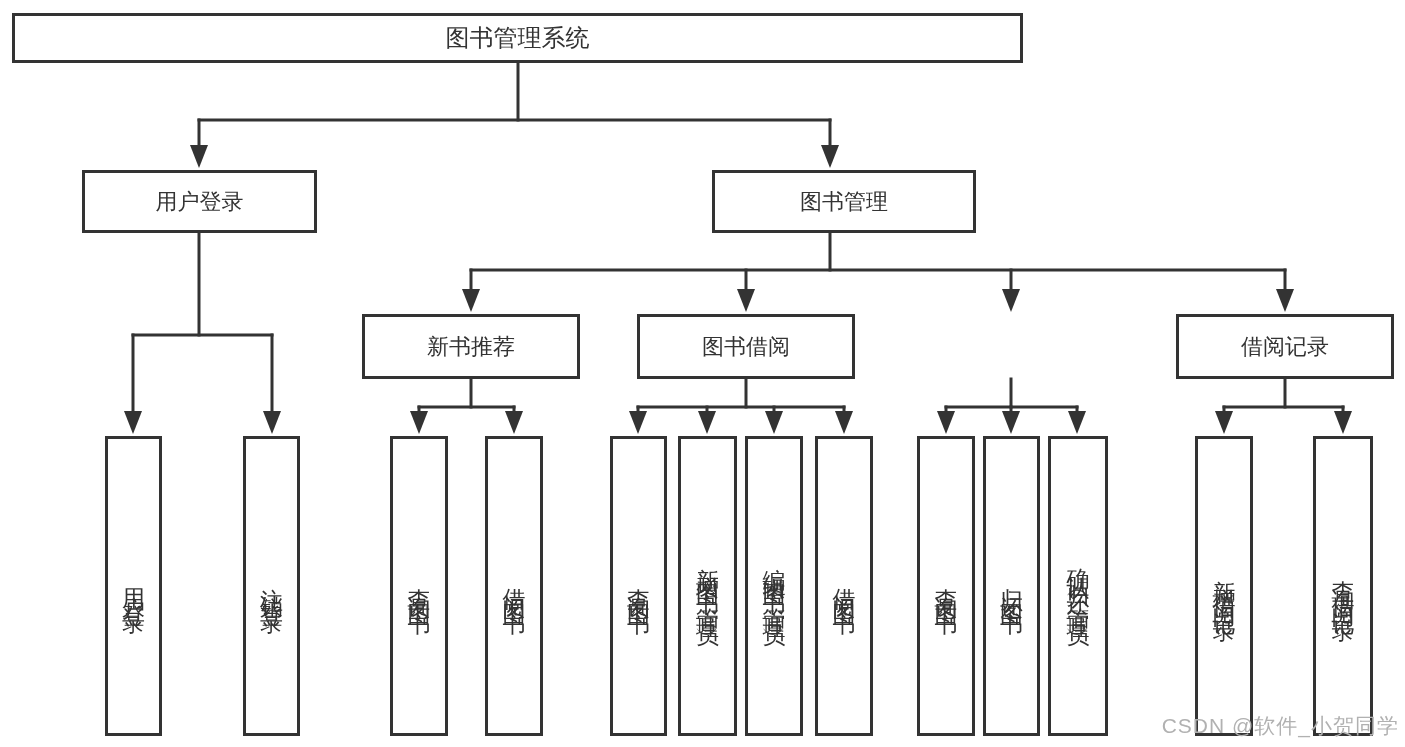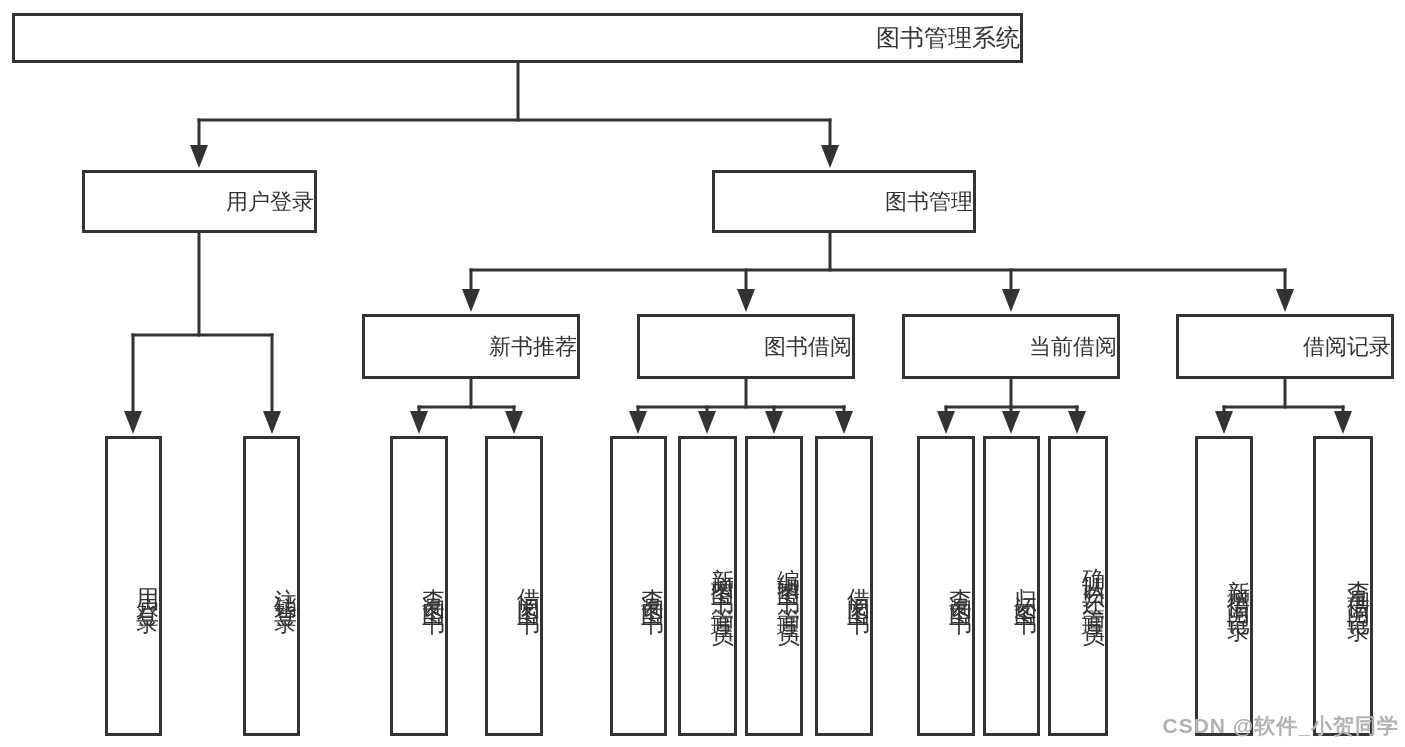--- a/index.html
+++ b/index.html
@@ -18,42 +18,41 @@
     overflow:hidden;
   }
   #wires{position:absolute;left:0;top:0;width:1405px;height:747px;}
   #wires line{stroke:var(--line);stroke-width:3;stroke-linecap:square;}
   #wires polygon{fill:var(--line);stroke:none;}
   .node{
     position:absolute;
     background:var(--background);
     border:3px solid var(--border);
     box-sizing:border-box;
-    display:flex;align-items:center;justify-content:flex-end;
+    display:flex;align-items:center;justify-content:center;
     color:var(--text);
     text-align:center;
     white-space:nowrap;
   }
   .l1{left:12px;top:13px;width:1011px;height:50px;font-size:24px;}
   .l2{top:170px;height:63px;font-size:22px;}
   .l3{top:314px;height:65px;font-size:22px;}
   .leaf{top:436px;height:300px;font-size:23px;}
   .leaf .lbl{
     writing-mode:vertical-rl;
     text-orientation:mixed;
     letter-spacing:8px;
     line-height:1;
   }
   #watermark{
     position:absolute;
     right:6px;bottom:7px;
     font-size:21px;
     color:var(--watermark);
     letter-spacing:1px;
-    font-weight:bold;
   }
 </style>
 </head>
 <body>
 
 <div id="canvas">
 
   <svg id="wires" viewBox="0 0 1405 747" xmlns="http://www.w3.org/2000/svg">
     <g>
       <line x1="518" y1="63" x2="518" y2="120"></line>
@@ -133,23 +132,20 @@
   <div class="node l2" style="left:712px;width:264px">
     <span class="lbl">图书管理</span>
   </div>
 
   <div class="node l3" style="left:637px;width:218px">
     <span class="lbl">图书借阅</span>
   </div>
   <div class="node l3" style="left:362px;width:218px">
     <span class="lbl">新书推荐</span>
   </div>
-  <div class="node l3" style="left:902px;width:218px">
-    <span class="lbl">当前借阅</span>
-  </div>
   <div class="node l3" style="left:1176px;width:218px">
     <span class="lbl">借阅记录</span>
   </div>
 
   <div class="node leaf" style="left:105px;width:57px">
     <span class="lbl">用户登录</span>
   </div>
   <div class="node leaf" style="left:243px;width:57px">
     <span class="lbl">注销登录</span>
   </div>

